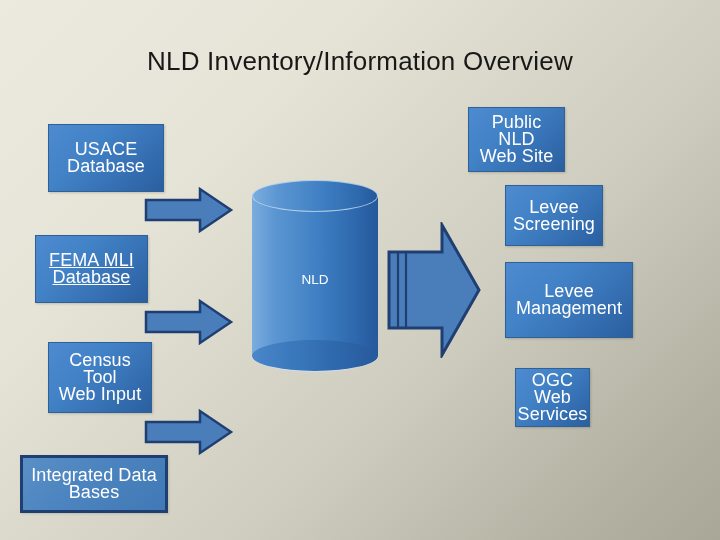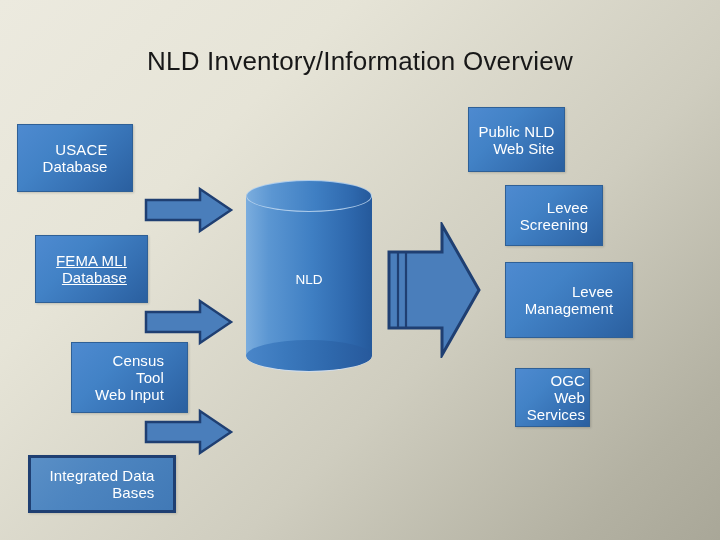--- a/index.html
+++ b/index.html
@@ -37,42 +37,42 @@
   
   .node {
     position: absolute;
     box-sizing: border-box;
     background: linear-gradient(135deg, #4e8ad0 0%, #4282c6 35%, #3671b4 68%, #2a5f9f 100%);
     border: 1px solid #2f6096;
     color: #ffffff;
     display: flex;
     align-items: center;
     justify-content: center;
-    text-align: right;
-    font-size: 15px;
+    text-align: center;
+    font-size: 18px;
     line-height: 17px;
     letter-spacing: 0.1px;
     box-shadow: 1px 1px 2px rgba(60,60,50,0.22);
   }
   .node .lbl {
     display: block;
     padding: 0 4px;
     white-space: pre-line;
   }
   
   .node.outlined {
     background: linear-gradient(135deg, #5a8fc6 0%, #4d85c0 40%, #4179b6 100%);
     border: 3px solid #1f3f72;
     box-shadow: 1px 1px 2px rgba(60,60,50,0.18);
   }
 
   
   #cylinder {
     position: absolute;
-    left: 246px;
+    left: 252px;
     top: 180px;
     width: 126px;
     height: 192px;
   }
   #cylinder .body {
     position: absolute;
     left: 0;
     top: 16px;
     width: 126px;
     height: 160px;
@@ -117,37 +117,37 @@
   }
   .arrow svg { display: block; }
 </style>
 </head>
 <body>
 
 <div id="slide">
 
   <div id="title">NLD Inventory/Information Overview</div>
 
-  <div class="node" style="left:17px; top:124px; width:116px; height:68px;">
+  <div class="node" style="left:48px; top:124px; width:116px; height:68px;">
     <span class="lbl">USACE
 Database</span>
   </div>
 
   <div class="node" style="left:35px; top:235px; width:113px; height:68px;text-decoration:underline;">
     <span class="lbl">FEMA MLI
 Database</span>
   </div>
 
-  <div class="node" style="left:48px; top:342px; width:117px; height:71px;margin-left:23px;">
+  <div class="node" style="left:48px; top:342px; width:104px; height:71px;">
     <span class="lbl">Census
 Tool
 Web Input</span>
   </div>
 
-  <div class="node outlined" style="left:28px; top:455px; width:148px; height:58px;">
+  <div class="node outlined" style="left:20px; top:455px; width:148px; height:58px;">
     <span class="lbl">Integrated Data
 Bases</span>
   </div>
 
   <div class="arrow" style="left:144px; top:186px;">
     <svg width="90" height="48" viewBox="0 0 90 48">
       <polygon points="2,14 56,14 56,3 87,24 56,45 56,34 2,34" fill="#4a7ebb" stroke="#1f3f72" stroke-width="2.5" stroke-linejoin="miter"></polygon>
     </svg>
   </div>
 

